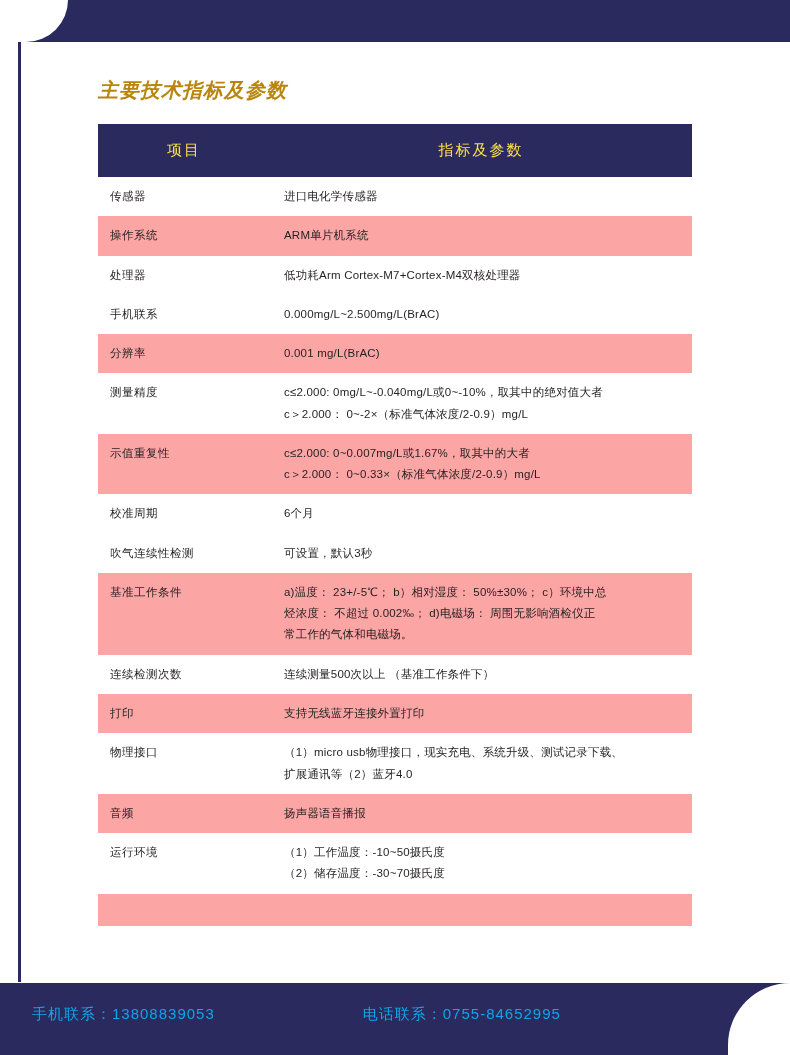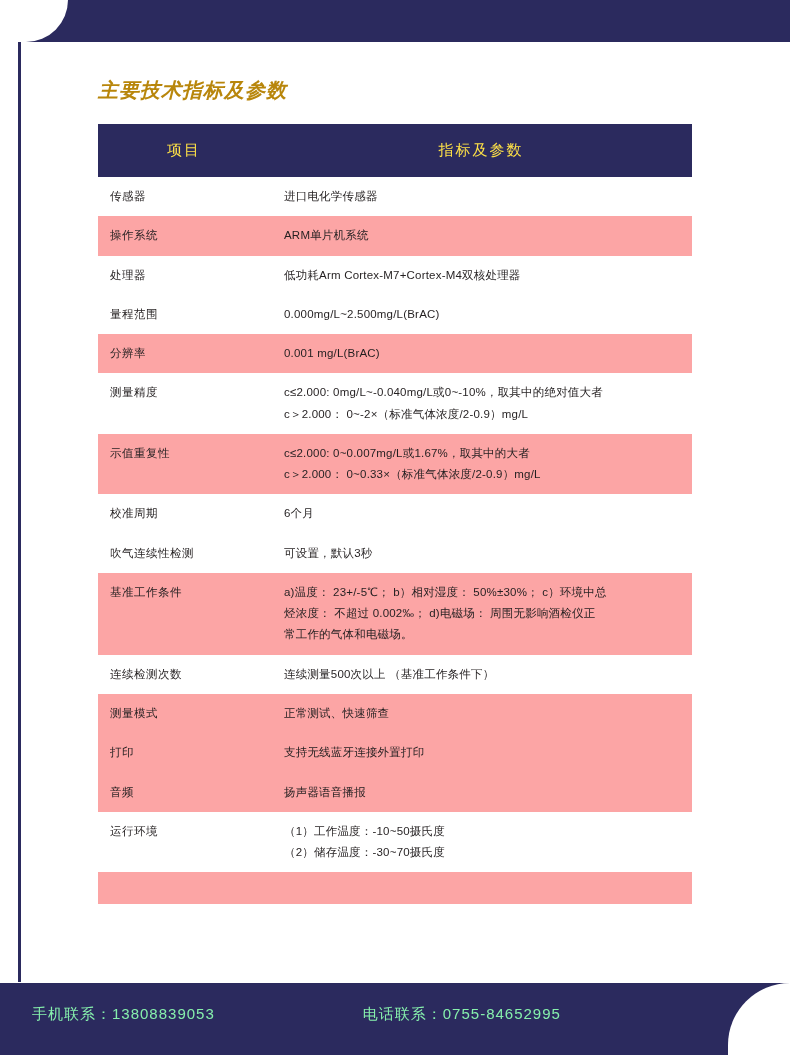--- a/index.html
+++ b/index.html
@@ -109,21 +109,21 @@
   }
 
   
   .footer {
     position: absolute;
     left: 0;
     bottom: 0;
     width: 790px;
     height: 72px;
     background: #2b2a5e;
-    color: #86efac;
+    color: #0ea5e9;
   }
   .footer-notch {
     position: absolute;
     right: 0;
     bottom: 0;
     width: 62px;
     height: 72px;
     background: #ffffff;
     border-top-left-radius: 62px;
   }
@@ -172,21 +172,21 @@
             <span class="v-line">ARM单片机系统</span>
           </td>
         </tr>
         <tr class="plain">
           <td class="k">处理器</td>
           <td class="v">
             <span class="v-line">低功耗Arm Cortex-M7+Cortex-M4双核处理器</span>
           </td>
         </tr>
         <tr class="plain">
-          <td class="k">量程范围</td>
+          <td class="k">手机联系</td>
           <td class="v">
             <span class="v-line">0.000mg/L~2.500mg/L(BrAC)</span>
           </td>
         </tr>
         <tr class="shade">
           <td class="k">分辨率</td>
           <td class="v">
             <span class="v-line">0.001 mg/L(BrAC)</span>
           </td>
         </tr>
@@ -224,29 +224,30 @@
             <span class="v-line">常工作的气体和电磁场。</span>
           </td>
         </tr>
         <tr class="plain">
           <td class="k">连续检测次数</td>
           <td class="v">
             <span class="v-line">连续测量500次以上 （基准工作条件下）</span>
           </td>
         </tr>
         <tr class="shade">
-          <td class="k">测量模式</td>
-          <td class="v">
-            <span class="v-line">正常测试、快速筛查</span>
-          </td>
-        </tr>
-        <tr class="shade">
           <td class="k">打印</td>
           <td class="v">
             <span class="v-line">支持无线蓝牙连接外置打印</span>
+          </td>
+        </tr>
+        <tr class="plain">
+          <td class="k">物理接口</td>
+          <td class="v">
+            <span class="v-line">（1）micro usb物理接口，现实充电、系统升级、测试记录下载、</span>
+            <span class="v-line">扩展通讯等（2）蓝牙4.0</span>
           </td>
         </tr>
         <tr class="shade">
           <td class="k">音频</td>
           <td class="v">
             <span class="v-line">扬声器语音播报</span>
           </td>
         </tr>
         <tr class="plain">
           <td class="k">运行环境</td>

